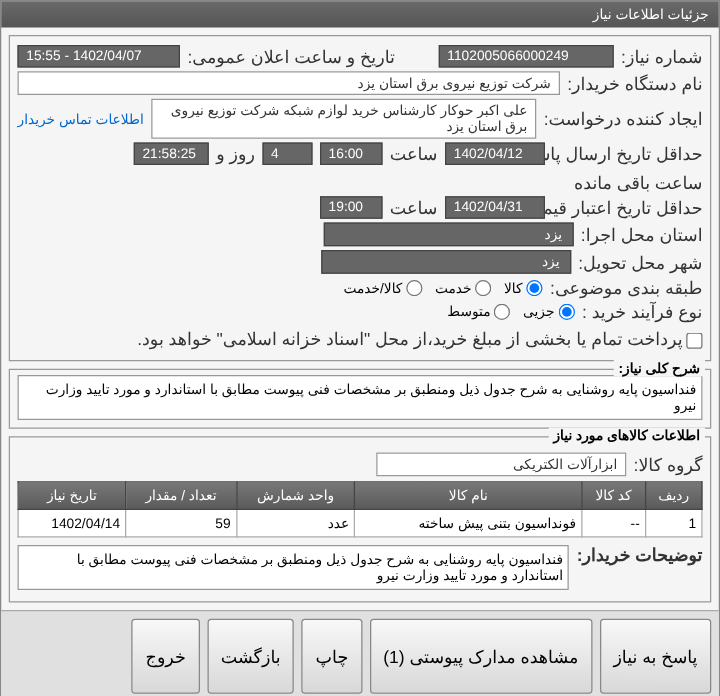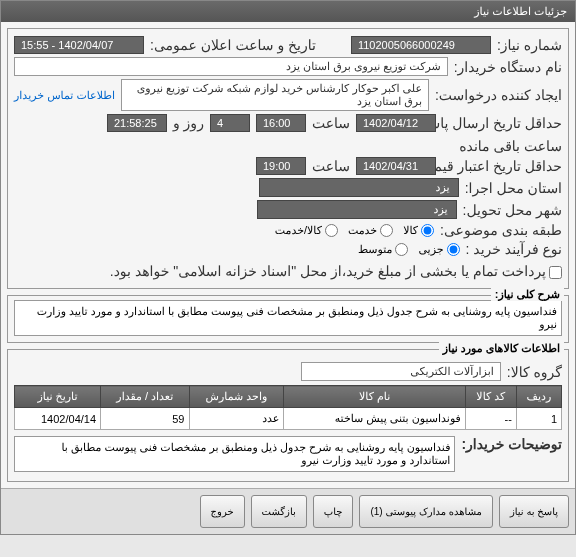--- a/index.html
+++ b/index.html
@@ -14,21 +14,21 @@
 .input-light { background: #fff; color: #333; border: 1px solid #999; padding: 2px 6px; font-size: 11px; flex: 1; }
 .link { color: #0066cc; cursor: pointer; }
 .radio-group { display: flex; gap: 10px; align-items: center; }
 .radio-item { display: flex; align-items: flex-end; gap: 3px; }
 input[type="radio"], input[type="checkbox"] { margin: 0; }
 .textarea { background: #fff; border: 1px solid #999; padding: 4px; font-size: 11px; width: 100%; min-height: 32px; }
 table.data { width: 100%; border-collapse: collapse; font-size: 11px; margin-top: 4px; }
 table.data th { background: linear-gradient(#777, #5a5a5a); color: #fff; padding: 4px; border: 1px solid #444; font-weight: normal; }
 table.data td { background: #fff; border: 1px solid #aaa; padding: 4px; text-align: right; }
 .button-bar { display: flex; gap: 6px; justify-content: flex-start; padding: 6px; background: #e0e0e0; border-top: 1px solid #aaa; }
-.btn { background: linear-gradient(#f8f8f8, #d8d8d8); border: 1px solid #888; border-radius: 3px; padding: 10px 10px; font-size: 10px; cursor: pointer; font-family: inherit; }
+.btn { background: linear-gradient(#f8f8f8, #d8d8d8); border: 1px solid #888; border-radius: 3px; padding: 21px 10px; font-size: 14px; cursor: pointer; font-family: inherit; }
 .spacer { flex: 1; }
 </style>
 </head>
 <body>
 
 <div class="panel">
   <div class="panel-header">جزئیات اطلاعات نیاز</div>
 
   <div class="fieldset">
     <div class="row">

